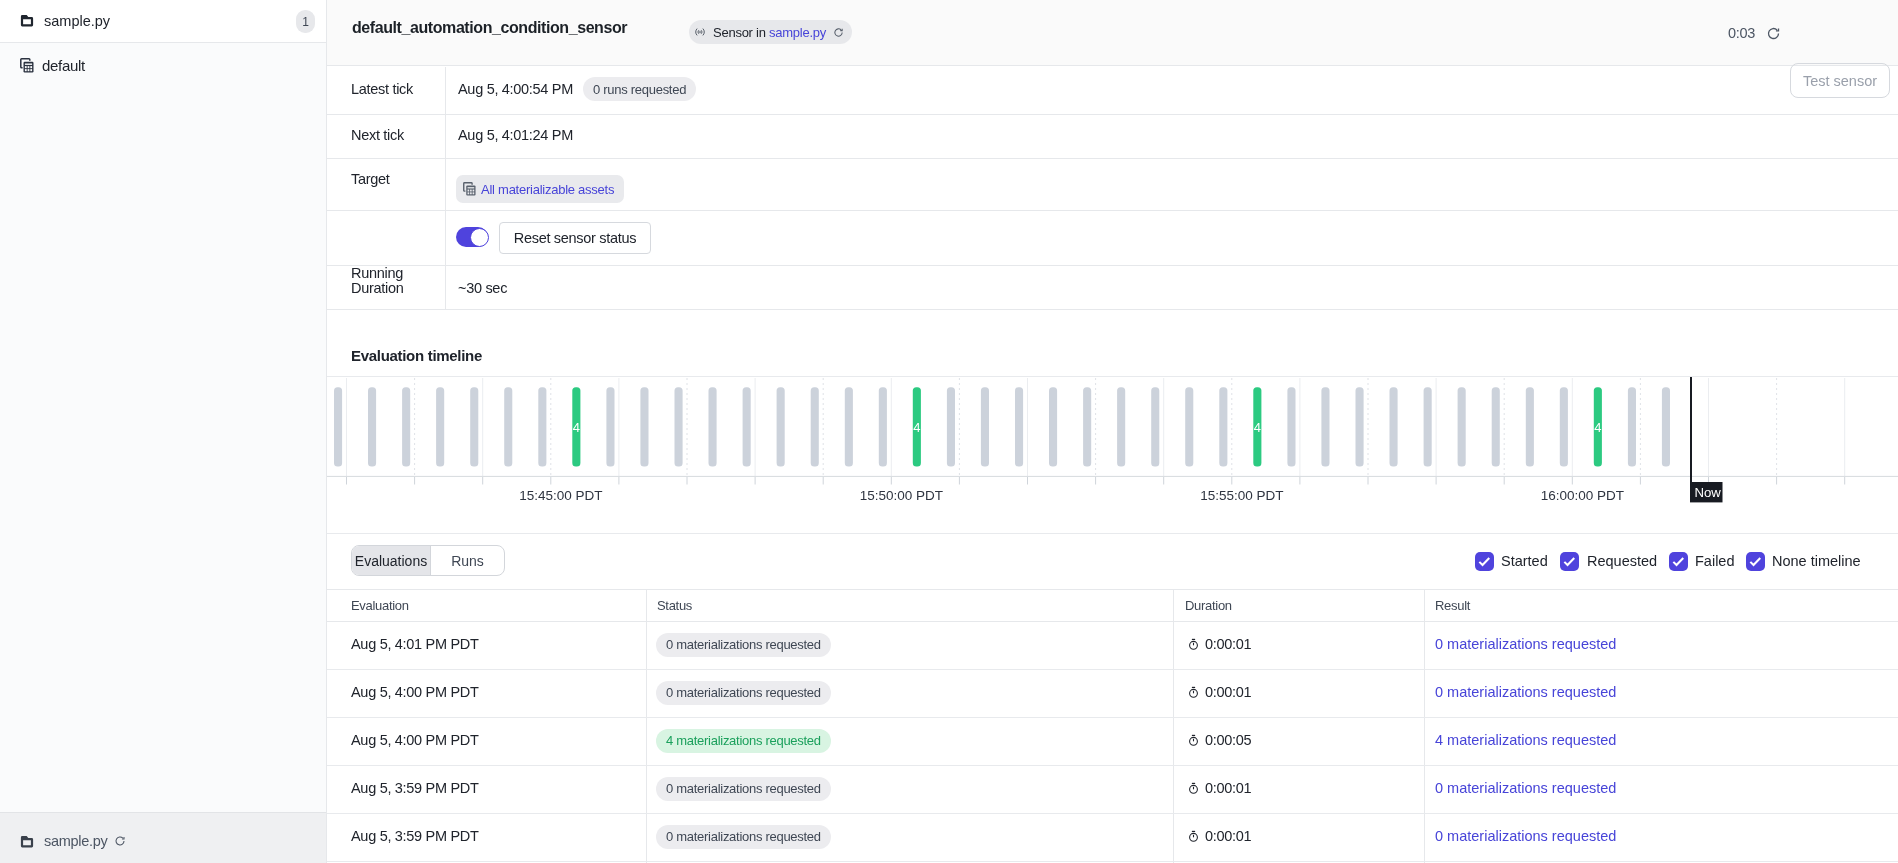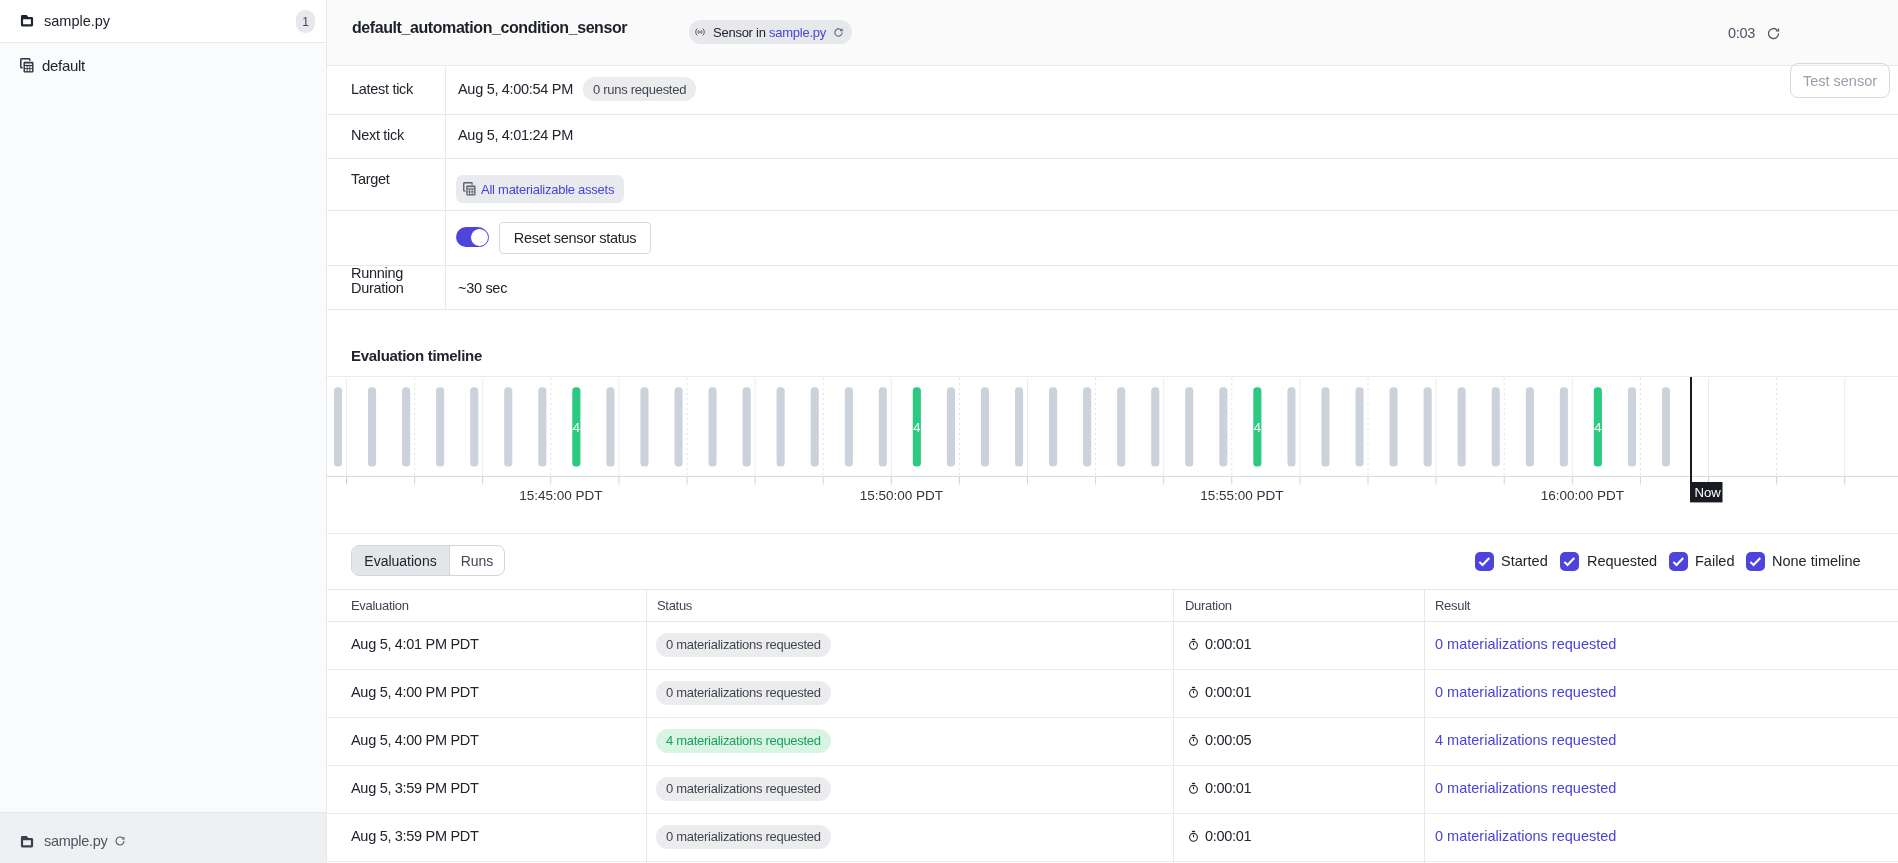--- a/index.html
+++ b/index.html
@@ -215,21 +215,21 @@
 <text x="574.3" y="123.5" font-size="13.5" fill="#2e3440" text-anchor="middle">15:50:00 PDT</text>
 <text x="914.8" y="123.5" font-size="13.5" fill="#2e3440" text-anchor="middle">15:55:00 PDT</text>
 <text x="1255.3" y="123.5" font-size="13.5" fill="#2e3440" text-anchor="middle">16:00:00 PDT</text>
 <line x1="1364" y1="1" x2="1364" y2="106" stroke="#181b22" stroke-width="2"></line>
 <rect x="1363" y="106" width="32.5" height="20.4" fill="#181b22"></rect>
 <text x="1367.5" y="121" font-size="13.2" fill="#fff">Now</text>
 </svg>
 
 <div class="hline" style="left:327px;top:533px;width:1571px;background:#e8eaed;"></div>
 <div class="abs" style="left:351px;top:545px;width:154px;height:31px;border:1px solid #d3d6db;border-radius:8px;background:#fff;overflow:hidden;display:flex;">
-  <div style="width:98px;height:100%;background:#e4e5e9;border-right:1px solid #d3d6db;display:flex;align-items:center;justify-content:center;font-size:14px;letter-spacing:0;">Evaluations</div>
+  <div style="width:79px;height:100%;background:#e4e5e9;border-right:1px solid #d3d6db;display:flex;align-items:center;justify-content:center;font-size:14px;letter-spacing:0;">Evaluations</div>
   <div style="flex:1;display:flex;align-items:center;justify-content:center;font-size:14px;letter-spacing:0;color:#3f4754;">Runs</div>
 </div>
 
 <div class="hline" style="left:327px;top:589.3px;width:1571px;"></div>
 <div class="hline" style="left:327px;top:620.5px;width:1571px;"></div>
 <div class="vline" style="left:646px;top:590px;height:273px;"></div>
 <div class="vline" style="left:1173px;top:590px;height:273px;"></div>
 <div class="vline" style="left:1424px;top:590px;height:273px;"></div>
 <span class="abs" style="left:351px;top:597.5px;font-size:13px;color:#3f4754;">Evaluation</span>
 <span class="abs" style="left:657px;top:597.5px;font-size:13px;color:#3f4754;">Status</span>

